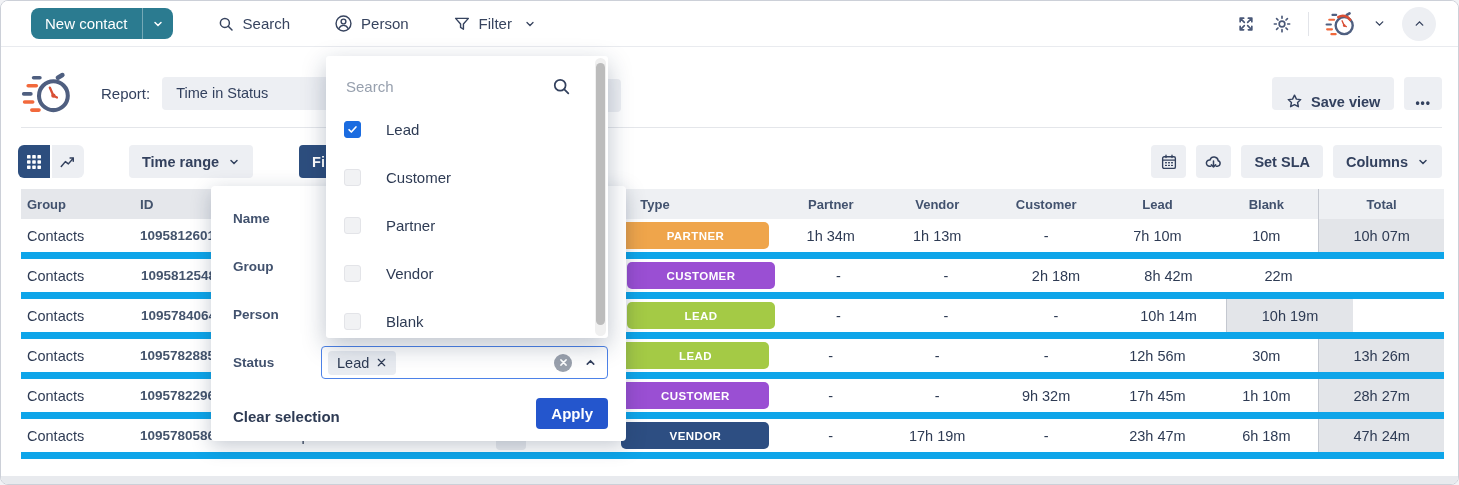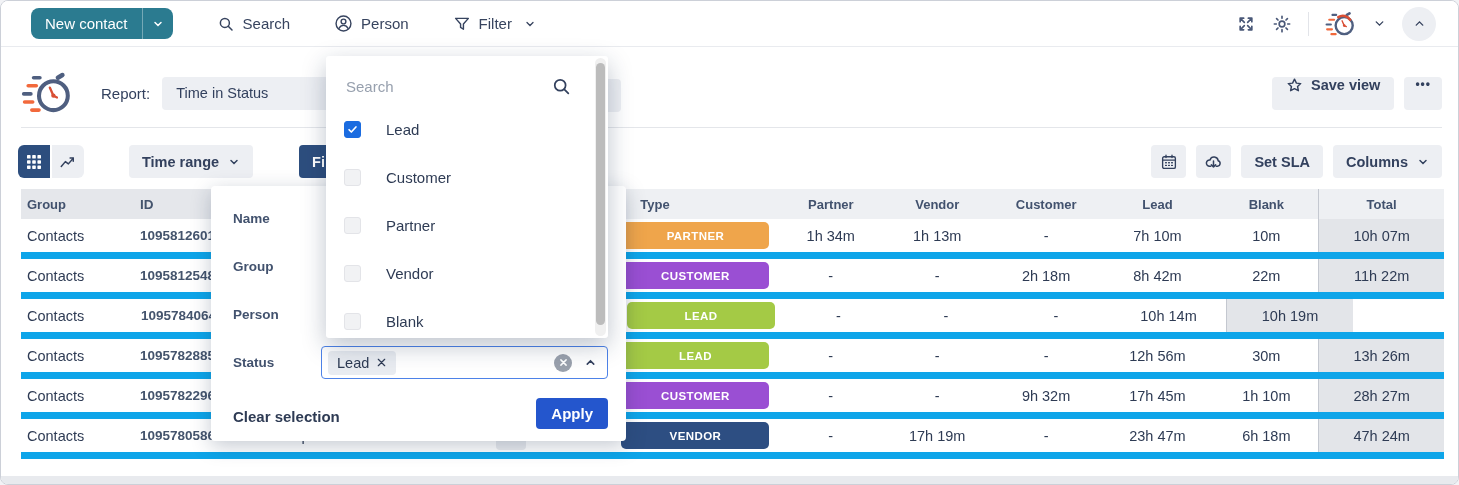--- a/index.html
+++ b/index.html
@@ -20,21 +20,21 @@
   .round-btn { width:34px; height:34px; border-radius:17px; background:#edeff3; display:flex; align-items:center; justify-content:center; cursor:pointer; }
 
   
   .reportbar { position:absolute; top:60px; left:20px; right:16px; height:64px; display:flex; align-items:center; z-index:1; }
   .report-label { font-size:15px; color:#33415e; margin-left:26px; }
   .select-gray { height:33px; background:#edeff3; border-radius:4px; display:flex; align-items:center;
     font-size:14.5px; color:#33415e; padding:0 12px 0 14px; margin-left:12px; cursor:pointer; }
   .select-gray .gap { width:92px; }
   .hidden-sliver { position:absolute; left:600px; top:78px; width:20px; height:33px; background:#edeff3; border-radius:4px; z-index:1; }
   .report-actions { margin-left:auto; display:flex; align-items:center; gap:10px; }
-  .btn-gray { height:33px; background:#edeff3; border-radius:4px; display:flex; align-items:flex-start; gap:8px;
+  .btn-gray { height:33px; background:#edeff3; border-radius:4px; display:flex; align-items:flex-end; gap:8px;
     font-size:14.5px; font-weight:700; color:#33415e; padding:0 14px; cursor:pointer; }
   .rule { position:absolute; top:126px; left:20px; right:16px; height:1px; background:#e4e6ea; }
 
   
   .toolbar { position:absolute; top:144px; left:17px; right:16px; height:33px; display:flex; align-items:center; z-index:1;gap:32px; }
   .seg { display:flex; gap:2px; }
   .seg .sbtn { width:32px; height:33px; display:flex; align-items:center; justify-content:center; cursor:pointer; }
   .seg .active { background:#2d4e7e; border-radius:6px 0 0 6px; }
   .seg .inactive { background:#edeff3; border-radius:0 6px 6px 0; }
   .btn-toolbar { height:33px; background:#edeff3; border-radius:4px; display:flex; align-items:center; gap:9px;
@@ -359,21 +359,20 @@
       <div class="cicon"></div>
       <div class="cperson"></div>
       <div class="ctype">
           <span class="badge" style="background: rgb(154, 79, 211);">CUSTOMER</span>
         </div>
       <div class="cnum1">-</div>
       <div class="cnum2">-</div>
       <div class="cnum3">2h 18m</div>
       <div class="cnum4">8h 42m</div>
       <div class="cnum5">22m</div>
-      <div class="ctotal">11h 22m</div>
     </div>
 
     <div class="trow">
       <div class="cg">Contacts</div>
       <div class="cid">1095784064</div>
       <div class="cname"></div>
       <div class="cicon"></div>
       <div class="cperson"></div>
       <div class="ctype">
           <span class="badge" style="background: rgb(164, 202, 69);">LEAD</span>

